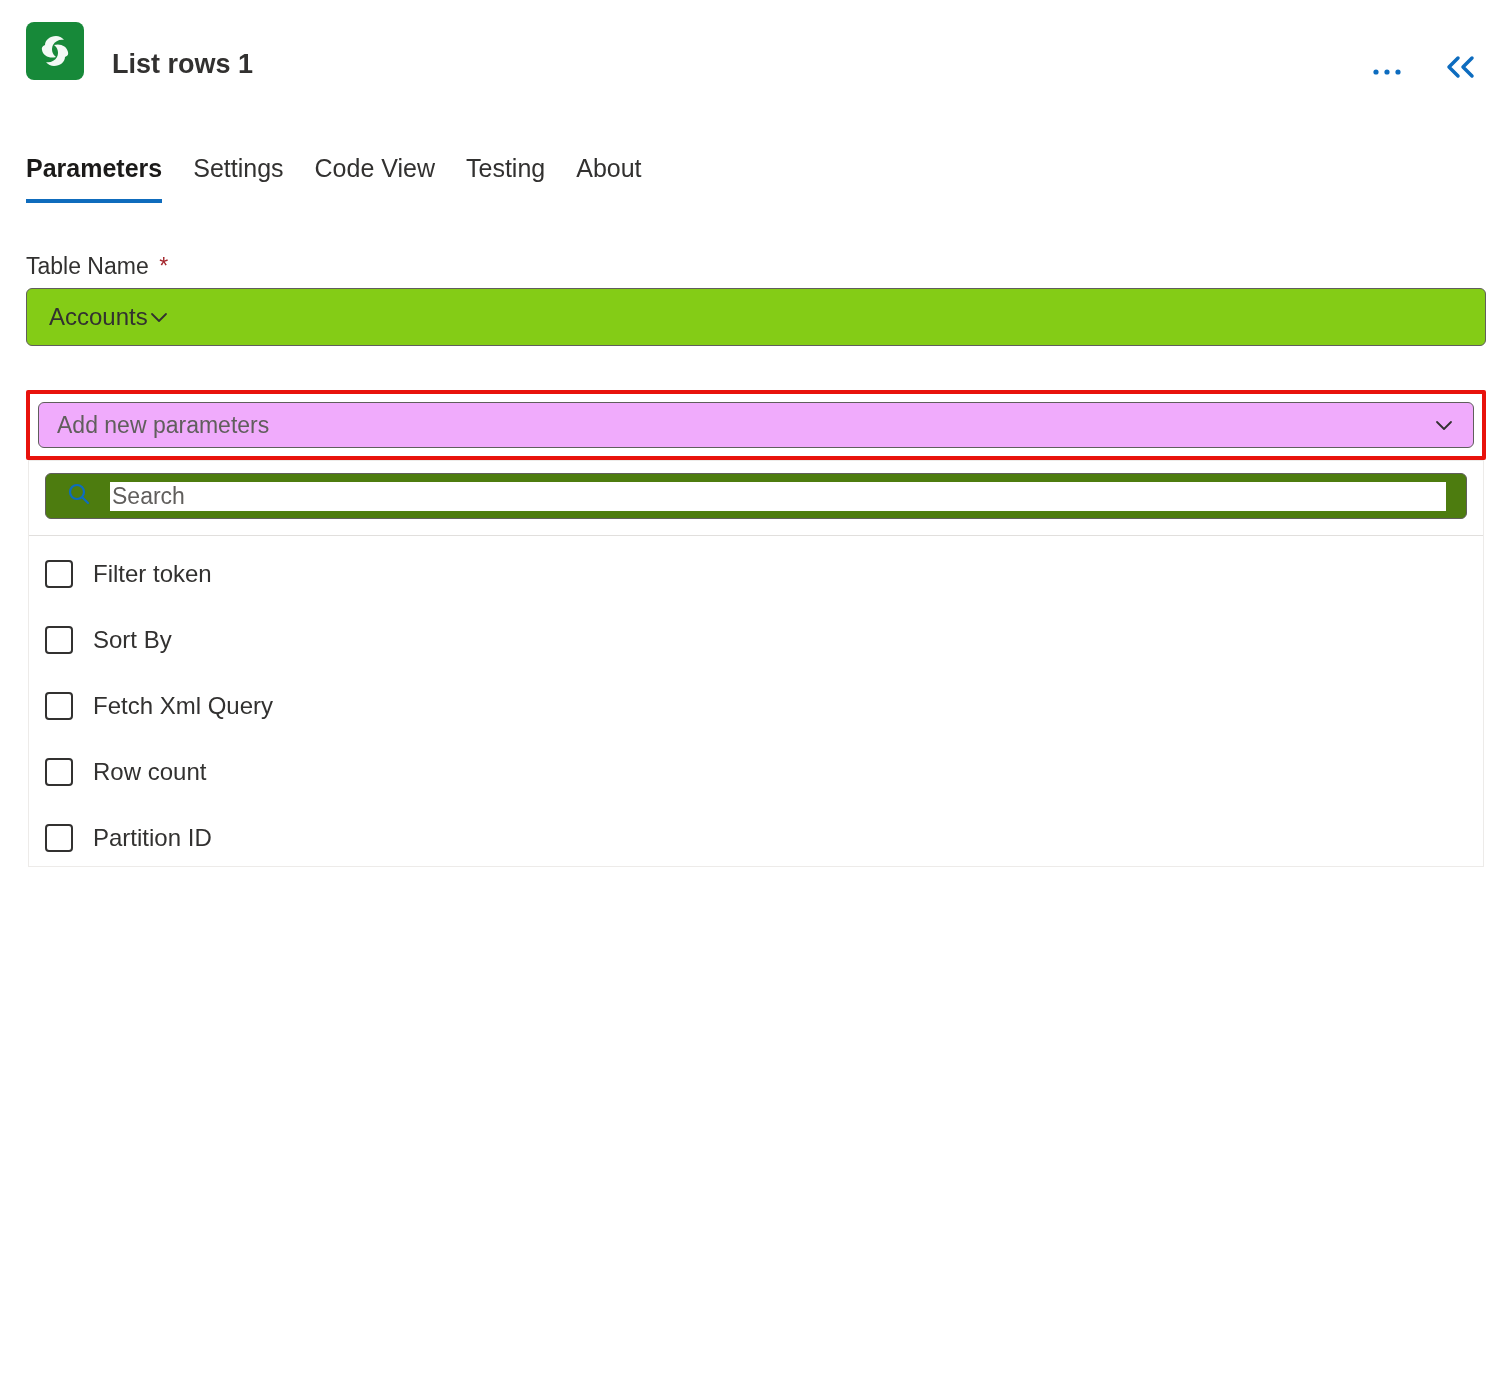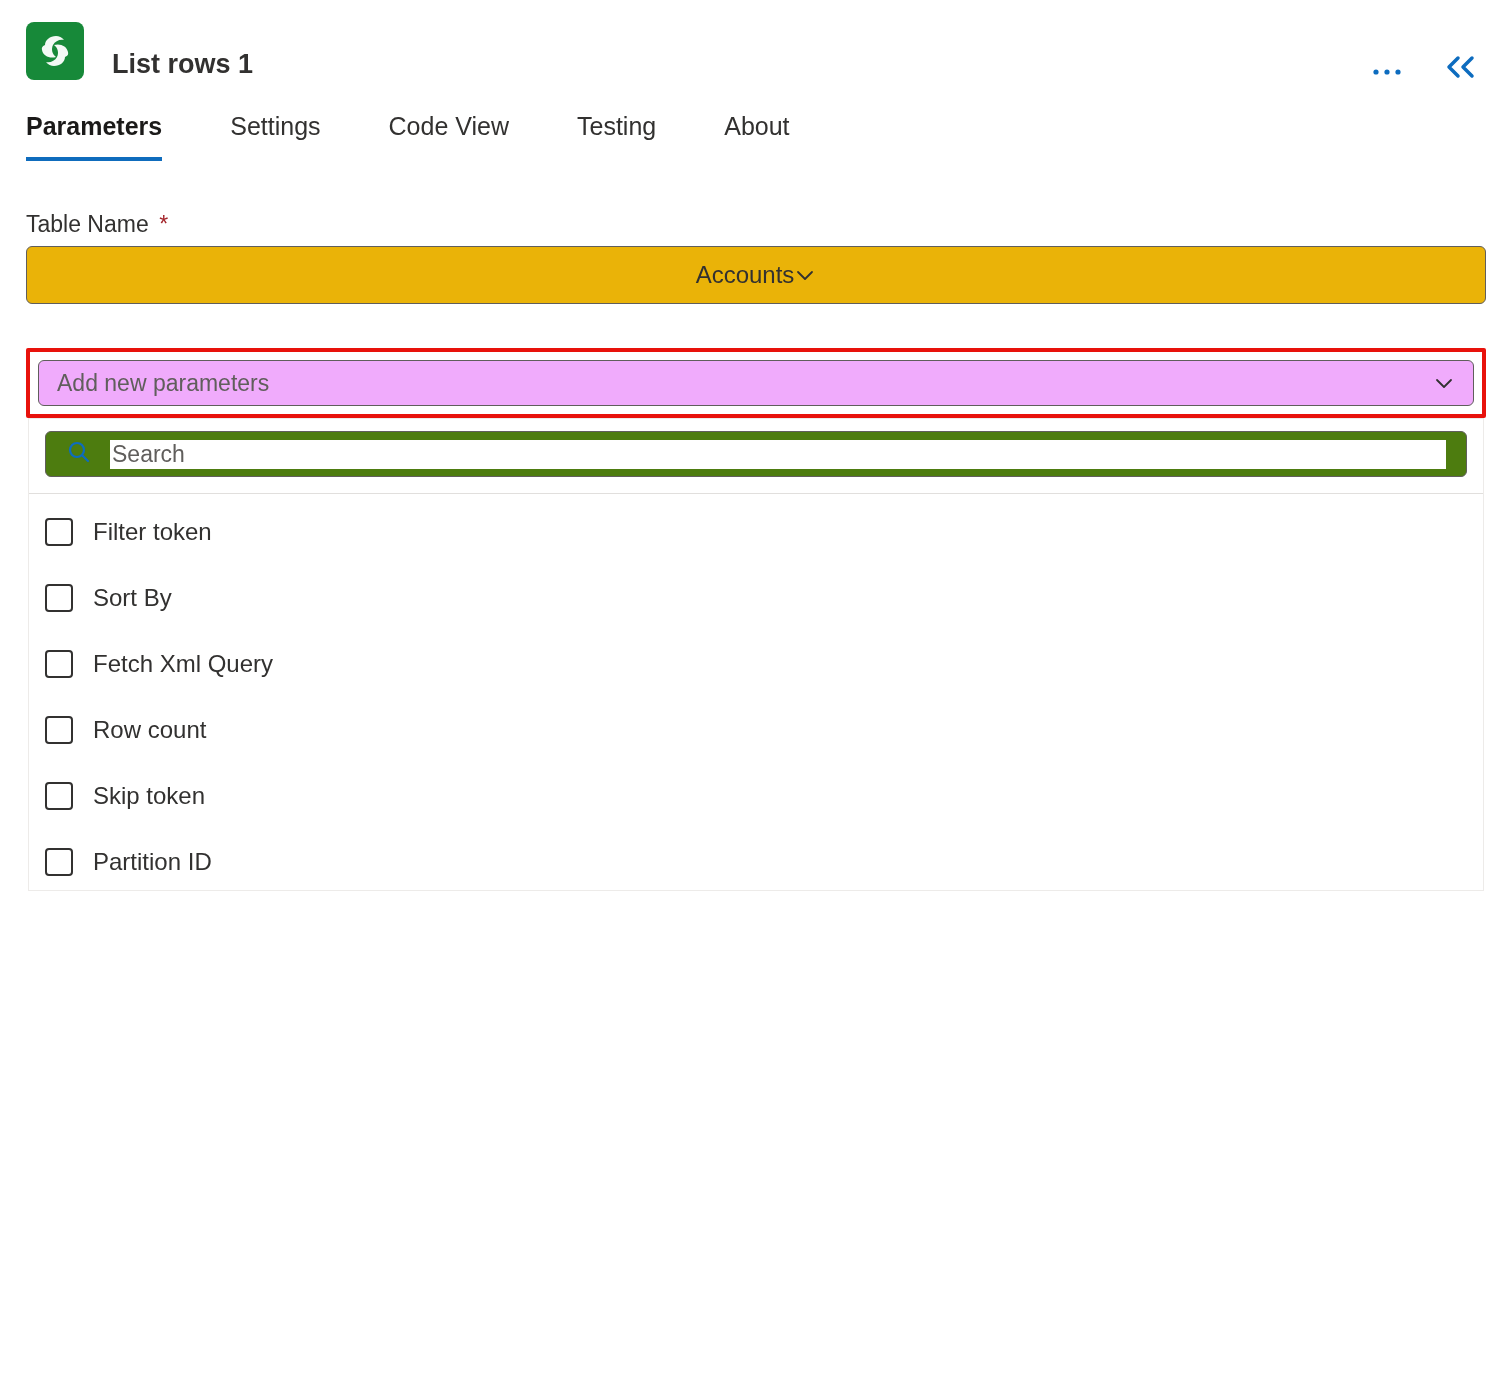--- a/index.html
+++ b/index.html
@@ -18,39 +18,39 @@
     width: 58px; height: 58px; border-radius: 8px;
     background: #178939; display: flex; align-items: center; justify-content: center;
     flex-shrink: 0;
   }
   .hdr-title { font-size: 27px; font-weight: 600; flex: 1; }
   .hdr-actions { display: flex; align-items: center; gap: 42px; margin-right: 8px; }
   .more-dots { color: #0d6cbf; font-size: 26px; letter-spacing: 2px; line-height: 1; cursor: pointer; }
   .collapse-chev { display: flex; gap: -4px; cursor: pointer; }
 
   
-  .tabs { display: flex; gap: 68px; margin-top: 32px; border-bottom: 0; text-align: center; }
+  .tabs { display: flex; gap: 31px; margin-top: 74px; border-bottom: 0; text-align: center; }
   .tab {
     font-size: 25px; font-weight: 400; padding: 0 0 16px 0;
     cursor: pointer; color: #323130;
   }
   .tab.active {
     font-weight: 600; color: #1b1a19;
     border-bottom: 4px solid #0f6cbd;
   }
 
   
   .body { margin-top: 50px; }
   .field-label { font-size: 23px; margin-bottom: 8px; }
   .req { color: #a4262c; margin-left: 4px; }
   .dropdown {
     border: 1px solid #605e5c; border-radius: 6px;
     height: 58px; display: flex; align-items: center;
-    padding: 0 22px; font-size: 24px; justify-content: center;
-    cursor: pointer; background: #eab308;
+    padding: 0 22px; font-size: 24px; justify-content: flex-start;
+    cursor: pointer; background: #84cc16;
   }
   .chev { width: 22px; height: 22px; display:inline-flex; align-items:center; justify-content:center; }
 
   
   .highlight-box {
     border: 4px solid #e8120c; padding: 8px 8px;
     margin-top: 44px; border-radius: 2px;
   }
   .add-params {
     border: 1px solid #605e5c; border-radius: 6px;
@@ -178,23 +178,19 @@
         <div class="opt">
           <div class="cb"></div>
           <div class="opt-label">Fetch Xml Query</div>
         </div>
         <div class="opt">
           <div class="cb"></div>
           <div class="opt-label">Row count</div>
         </div>
         <div class="opt">
           <div class="cb"></div>
-          <div class="opt-label">Skip token</div>
-        </div>
-        <div class="opt">
-          <div class="cb"></div>
           <div class="opt-label">Partition ID</div>
         </div>
       </div>
     </div>
 
   </div>
 </div>
 
 </body></html>

